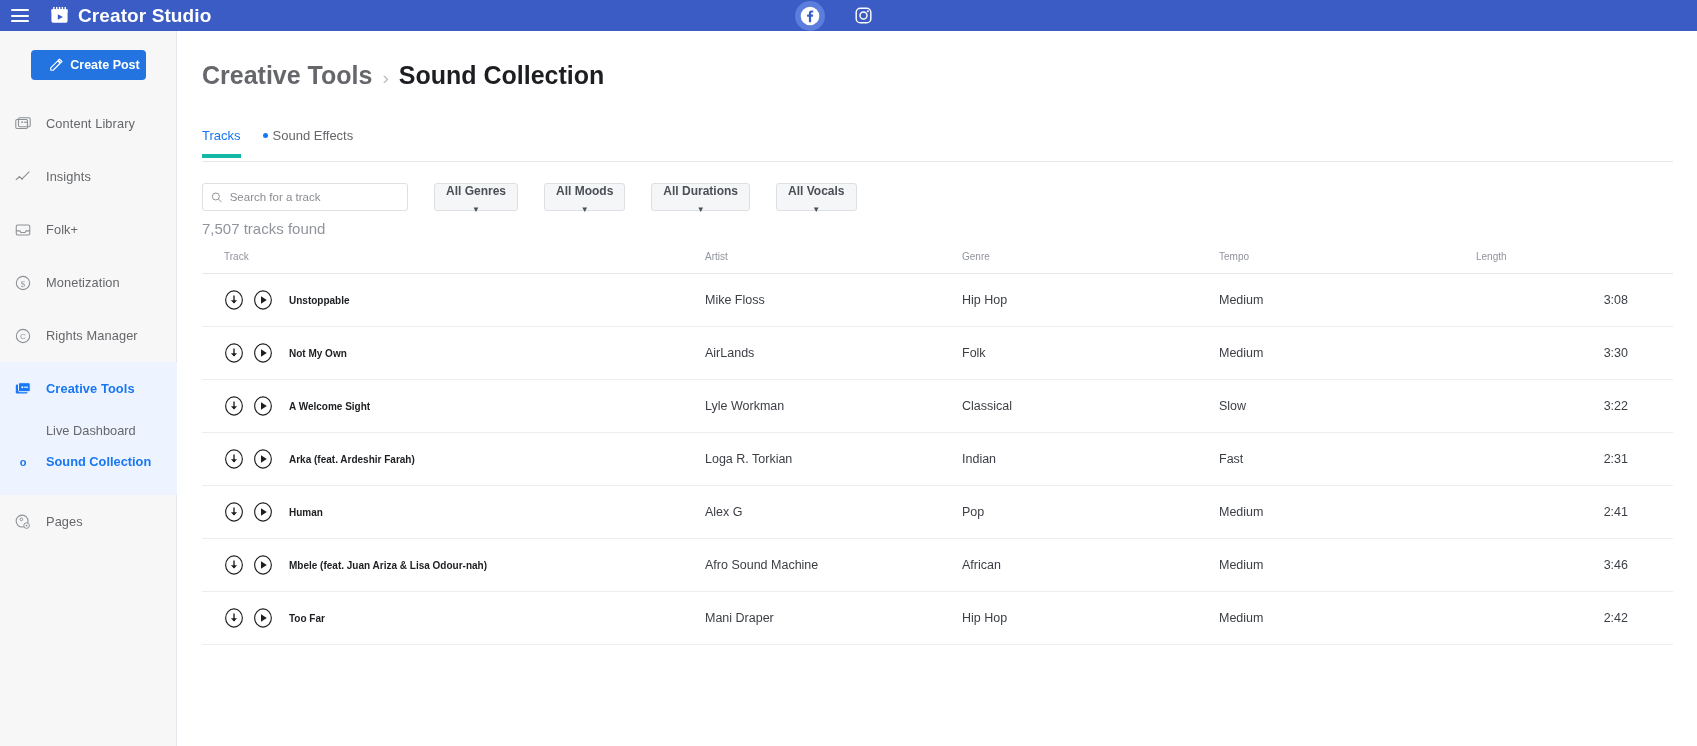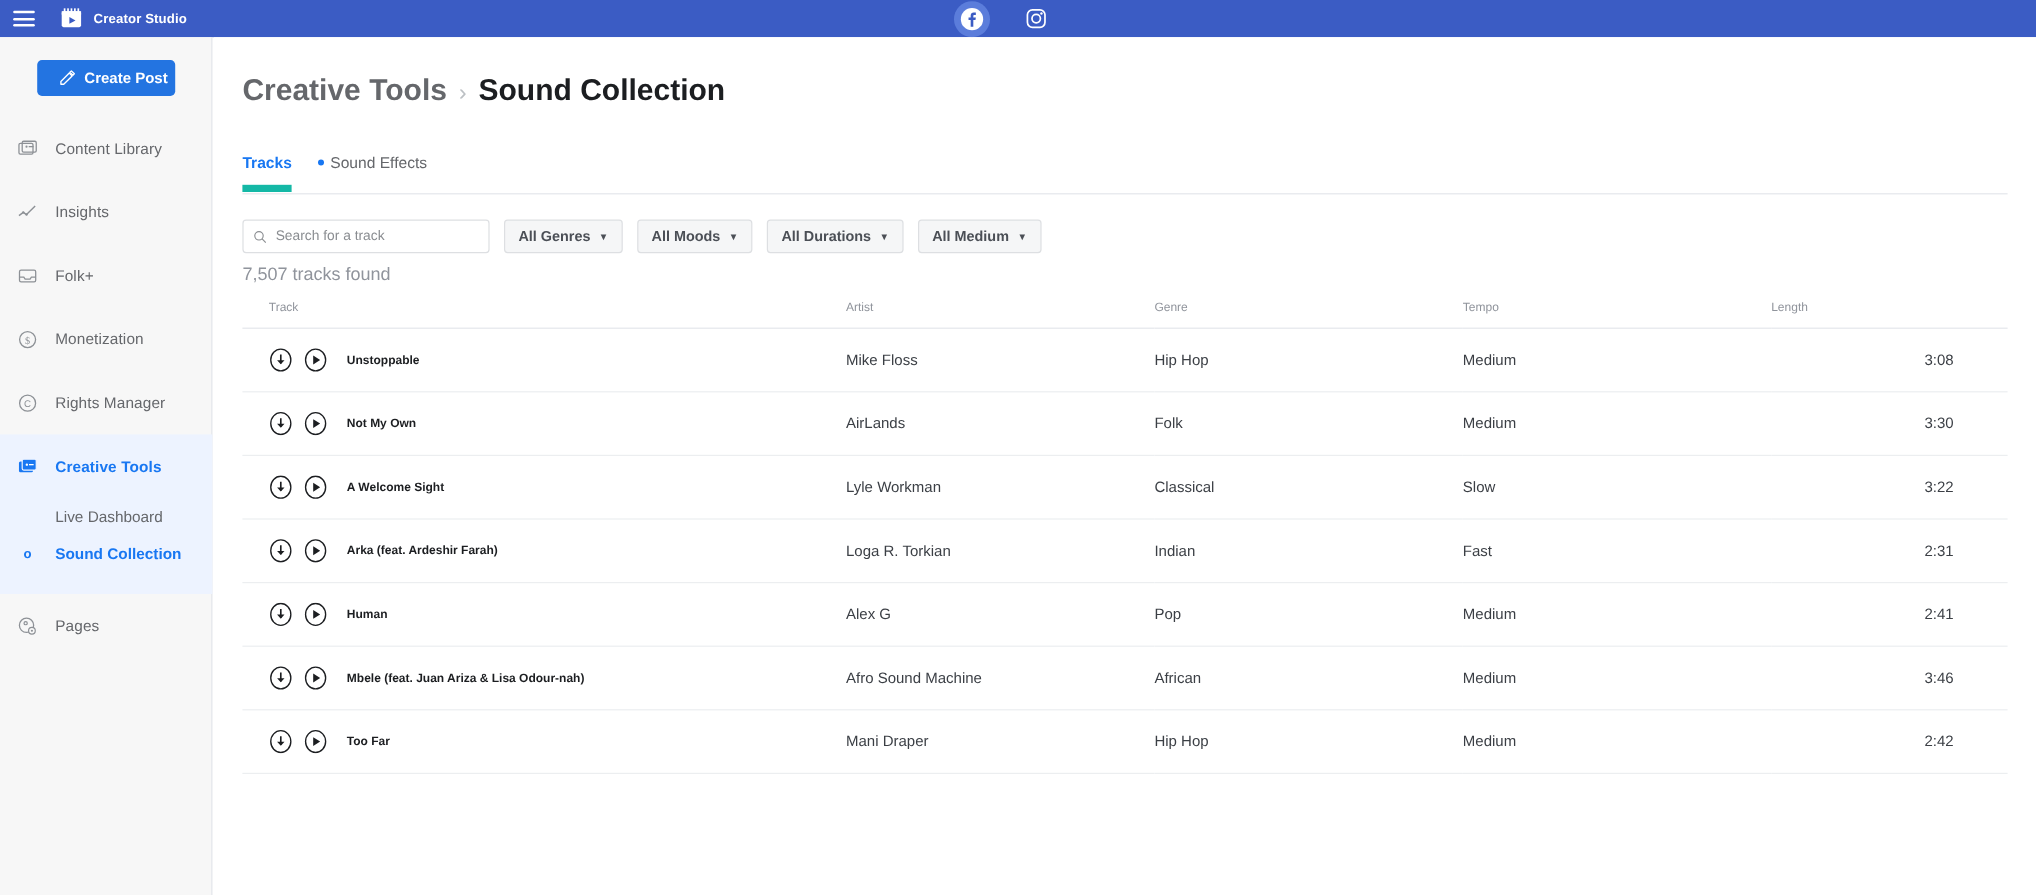--- a/index.html
+++ b/index.html
@@ -30,21 +30,21 @@
   .brand {
     display: flex; align-items: center; gap: 9px;
     margin-left: 21px;
   }
   .brand-logo {
     width: 19px; height: 19px;
     display: block;
   }
   .brand-name {
     color: #ffffff;
-    font-size: 11px;
+    font-size: 19px;
     font-weight: bold;
     letter-spacing: .1px;
   }
   .social-group {
     position: absolute;
     left: 795px; top: 0;
     height: 31px;
     display: flex; align-items: center; gap: 23px;
   }
   .social-btn {
@@ -145,34 +145,34 @@
   }
   .tab {
     font-size: 13px;
     padding-bottom: 11px;
     cursor: pointer;
     display: flex; align-items: center; gap: 5px;
     color: #65676b;
   }
   .tab.active {
     color: #1877f2;
-    font-weight: bold;
-    border-bottom: 6px solid #14b8a6;
+    font-weight: normal;
+    border-bottom: 4px solid #14b8a6;
     text-align: right;
   }
   .dot-badge {
     width: 5px; height: 5px; border-radius: 50%;
     background: #1877f2;
     display: inline-block;
   }
 
   .filters {
     position: absolute;
     top: 152px; left: 24px;
-    display: flex; align-items: center; gap: 12px;
+    display: flex; align-items: center; gap: 26px;
   }
   .search-box {
     width: 206px; height: 28px;
     border: 1px solid #dddfe2; border-radius: 3px;
     background: #ffffff;
     display: flex; align-items: center;
     padding: 0 8px; gap: 7px;
   }
   .search-box input {
     border: none; outline: none;
@@ -186,20 +186,21 @@
   .filter-btn {
     height: 28px;
     background: #f5f6f7;
     border: 1px solid #dddfe2; border-radius: 3px;
     font-family: "Liberation Sans", sans-serif;
     font-size: 12px; font-weight: bold;
     color: #4b4f56;
     padding: 0 11px;
     display: flex; align-items: center; gap: 7px;
     cursor: pointer;
+    flex-direction: column;
   }
   .caret { font-size: 8px; color: #4b4f56; }
 
   .result-count {
     position: absolute;
     top: 189px; left: 24px;
     font-size: 15px;
     color: #90949c;
   }
 
@@ -419,21 +420,21 @@
     </button>
     <button class="filter-btn">
       <span>All Moods</span>
       <span class="caret">▼</span>
     </button>
     <button class="filter-btn">
       <span>All Durations</span>
       <span class="caret">▼</span>
     </button>
     <button class="filter-btn">
-      <span>All Medium</span>
+      <span>All Vocals</span>
       <span class="caret">▼</span>
     </button>
   </div>
 
   <div class="result-count">7,507 tracks found</div>
 
   <table class="tracks">
     <thead>
       <tr>
         <th class="col-track">Track</th>

